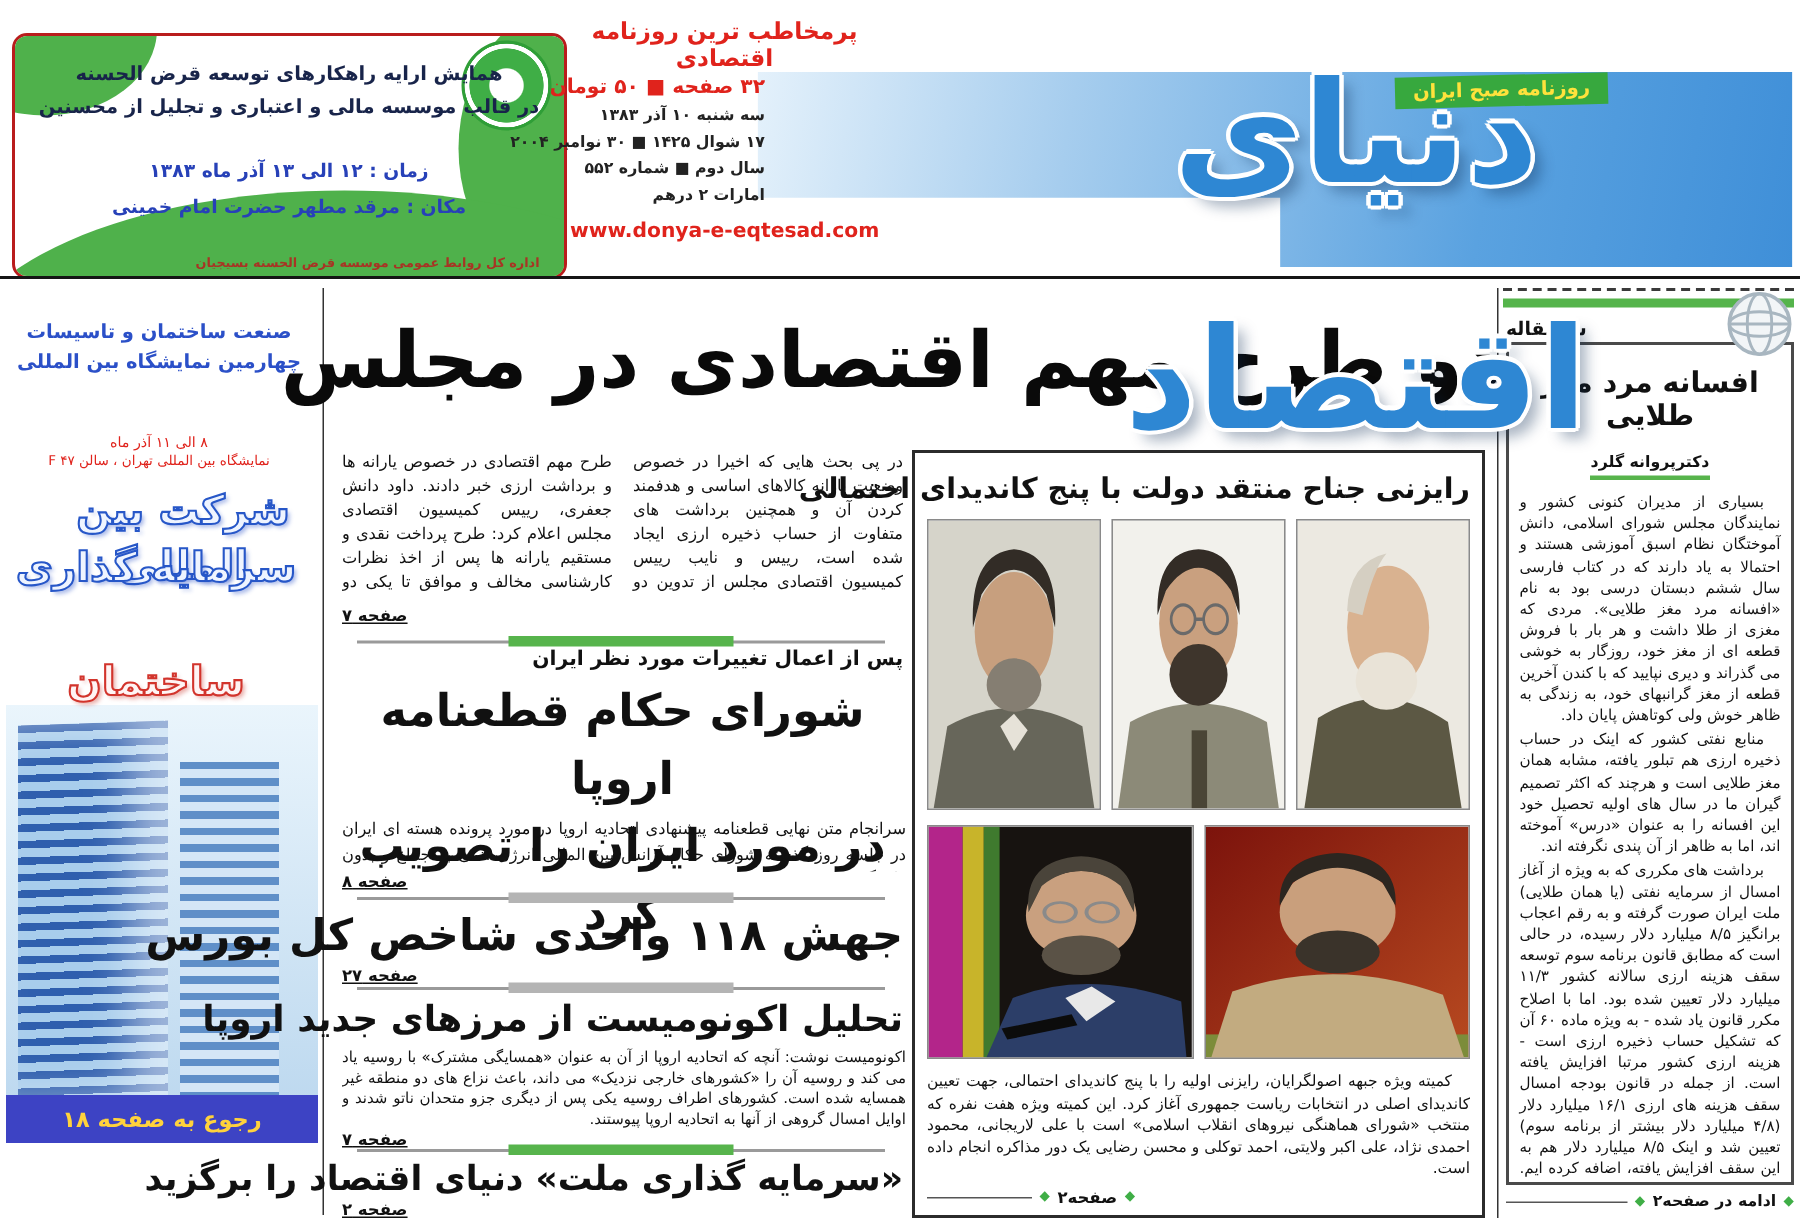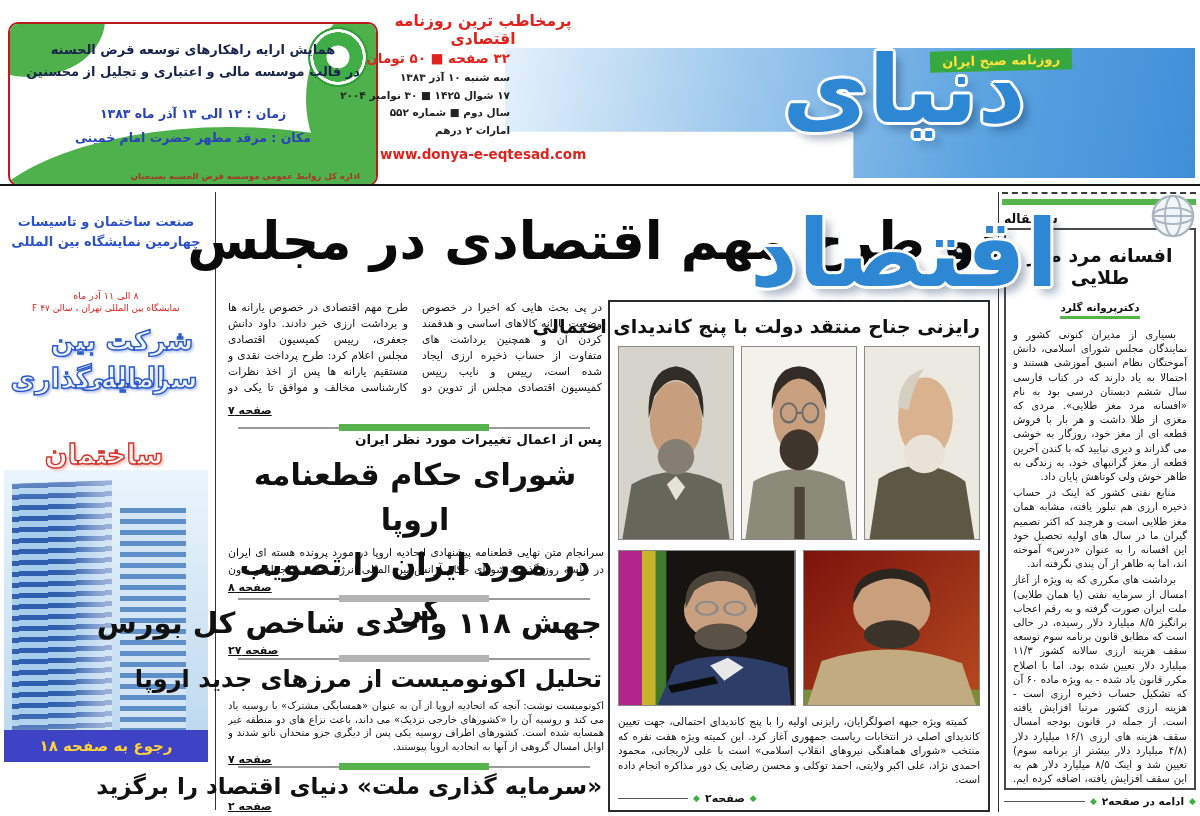--- a/index.html
+++ b/index.html
@@ -39,22 +39,22 @@
   
   .vline{width:1px;background:#333;top:192px;height:618px;}
   
   .exh1{left:4px;top:212px;width:204px;text-align:center;color:#2b50c8;font-weight:bold;
         font-size:13px;line-height:20px;}
   .exhd1{left:4px;top:290px;width:204px;text-align:center;color:#e0231c;font-weight:normal;font-size:9.5px;}
   .exhd2{left:4px;top:303px;width:204px;text-align:center;color:#e0231c;font-size:9px;}
   .co{width:204px;text-align:center;font-size:27px;font-weight:bold;line-height:37px;}
   .coBlue{color:#eef4ff;-webkit-text-stroke:1.4px #2757c8;text-shadow:2px 2px 3px rgba(40,80,200,.4);}
   .coRed{color:#fff4f4;-webkit-text-stroke:1.4px #d2342c;text-shadow:2px 2px 3px rgba(200,50,40,.4);z-index:3;}
-  .building{left:4px;top:470px;width:204px;height:292px;overflow:hidden;
-        background:linear-gradient(180deg,#eaf5fc,#b9d6ee);}
+  .building{left:4px;top:470px;width:160px;height:292px;overflow:hidden;
+        background:linear-gradient(180deg,#eaf5fc,#b9d6ee);padding-left:48px;}
   .tw1{position:absolute;left:8px;top:12px;width:100px;height:250px;transform:skewY(-2deg);
         background:repeating-linear-gradient(180deg,#2f5fae 0 5px,#a8cdec 5px 11px);
         box-shadow:inset -25px 0 30px rgba(255,255,255,.55);}
   .tw2{position:absolute;left:116px;top:38px;width:66px;height:224px;
         background:repeating-linear-gradient(180deg,#5f8fc8 0 5px,#d4e6f6 5px 11px);}
   .bstrip{position:absolute;left:0;bottom:0;width:100%;height:32px;background:#3d43c4;
         color:#ffd23c;font-weight:bold;font-size:15px;line-height:32px;text-align:center;}
   
   .mh{left:226px;top:190px;width:776px;height:102px;line-height:102px;text-align:center;
       font-size:52px;font-weight:bold;color:#0a0a0a;white-space:nowrap;}

